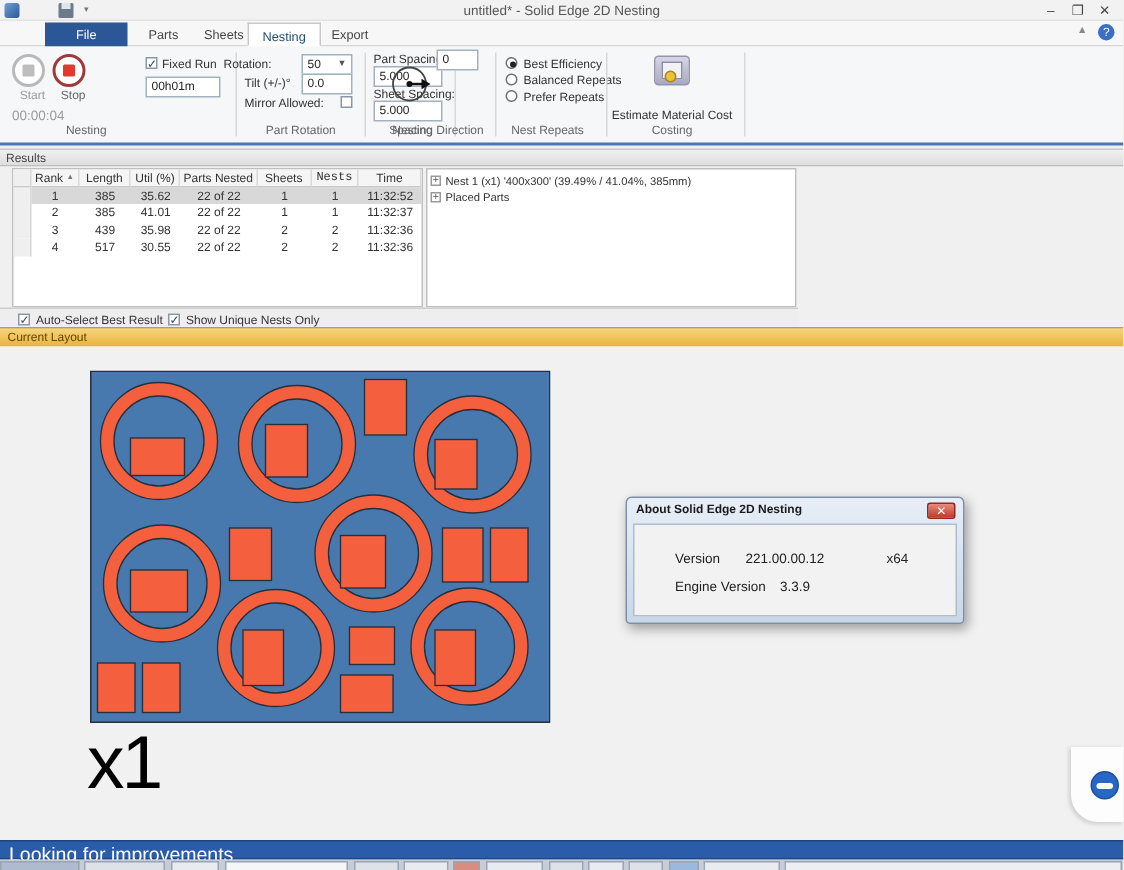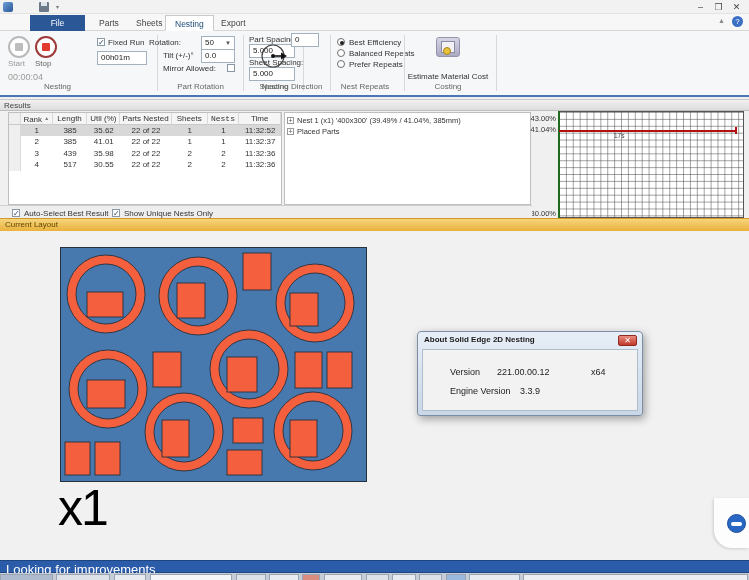--- a/index.html
+++ b/index.html
@@ -33,21 +33,21 @@
   .grp-sep { position:absolute; top:4px; height:56px; width:1px; background:#d8d8d8; }
   .grp-label { position:absolute; top:51px; font-size:8px; color:#666; text-align:center; }
   .rb-label { position:absolute; font-size:8px; color:#333; white-space:nowrap; }
   .rb-field { position:absolute; border:1px solid #a3b0bd; background:#fff; font-size:8px; color:#222; padding:1px 3px; line-height:10px; }
   .chk { position:absolute; width:8px; height:8px; border:1px solid #8a97a5; background:#fff; font-size:8px; line-height:7px; text-align:center; color:#2d4a6b; }
   .circle-btn { position:absolute; width:22px; height:22px; border-radius:50%; background:#fff; }
   #start-btn { left:8px; top:5px; border:2px solid #b9b9b9; }
   #start-btn .sq { position:absolute; left:5px; top:5px; width:8px; height:8px; background:#bdbdbd; border-radius:1px; }
   #stop-btn { left:35px; top:5px; border:2px solid #9e3a3a; }
   #stop-btn .sq { position:absolute; left:5px; top:5px; width:8px; height:8px; background:#e03b2e; border-radius:1px; }
-  .under-label { position:absolute; top:28px; font-size:8px; color:#666; width:22px; text-align:left; }
+  .under-label { position:absolute; top:28px; font-size:8px; color:#666; width:22px; text-align:right; }
   #elapsed { position:absolute; left:8px; top:41px; font-size:9px; color:#9a9a9a; }
   .radio { position:absolute; width:8px; height:8px; border:1px solid #707070; border-radius:50%; background:#fff; }
   .radio.sel::after { content:""; position:absolute; left:1.5px; top:1.5px; width:4px; height:4px; border-radius:50%; background:#222; }
   #cost-icon { position:absolute; left:436px; top:6px; width:24px; height:20px; background:linear-gradient(180deg,#d6d6e6,#a9a9c2); border:1px solid #9494ad; border-radius:3px; }
   #cost-icon .page { position:absolute; left:4px; top:3px; width:14px; height:12px; background:#f2f2f6; border:1px solid #8c8ca6; }
   #cost-icon .coin { position:absolute; left:6px; top:9px; width:8px; height:8px; border-radius:50%; background:#e8c23a; border:1px solid #a8861c; }
   #dir-icon { position:absolute; left:260px; top:11px; }
 
   
   #results-header { position:absolute; left:0; top:99px; width:749px; height:12px; background:linear-gradient(180deg,#f1f1f1,#dddddd); border-top:1px solid #c9c9c9; border-bottom:1px solid #bdbdbd; font-size:8px; color:#444; padding:1px 0 0 4px; }
@@ -103,20 +103,21 @@
 </style>
 </head>
 <body>
 
 <div id="app">
 
   <div id="titlebar">
     <div id="app-icon" class="qat-icon"></div>
     <div id="save-icon" class="qat-icon"></div>
     <div id="qat-arrow">▾</div>
+    <div id="window-title">untitled* - Solid Edge 2D Nesting</div>
     <div id="btn-min" class="winbtn">–</div>
     <div id="btn-restore" class="winbtn">❐</div>
     <div id="btn-close" class="winbtn">✕</div>
   </div>
 
   <div id="tabstrip">
     <div id="tab-file" class="tab">File</div>
     <div id="tab-parts" class="tab">Parts</div>
     <div id="tab-sheets" class="tab">Sheets</div>
     <div id="tab-nesting" class="tab">Nesting</div>
@@ -246,30 +247,20 @@
         <div class="tree-item">
           <div class="plus-box">+</div>
           <span>Nest 1 (x1) '400x300' (39.49% / 41.04%, 385mm)</span>
         </div>
         <div class="tree-item">
           <div class="plus-box">+</div>
           <span>Placed Parts</span>
         </div>
       </div>
 
-    <div id="chart-wrap">
-      <div id="chart-plot"></div>
-      <div id="chart-axis"></div>
-      <div class="ytick" style="top:3px;">43.00%</div>
-      <div class="ytick" style="top:14px;">41.04%</div>
-      <div class="ytick" style="top:98px;">30.00%</div>
-      <div id="red-line" style="top: 18.9262px; width: 178px; background: rgb(179, 17, 17);"></div>
-      <div id="red-tick" style="left: 203px; top: 16.4262px; background: rgb(179, 17, 17);"></div>
-      <div id="line-label" style="left: 82px; top: 20.9262px;">17s</div>
-    </div>
   </div>
 
   <div id="options-bar">
     <div class="chk" style="left:12px;top:3px;">✓</div>
     <div class="rb-label" style="left:24px;top:3px;">Auto-Select Best Result</div>
     <div class="chk" style="left:112px;top:3px;">✓</div>
     <div class="rb-label" style="left:124px;top:3px;">Show Unique Nests Only</div>
   </div>
 
   <div id="layout-header">Current Layout</div>

